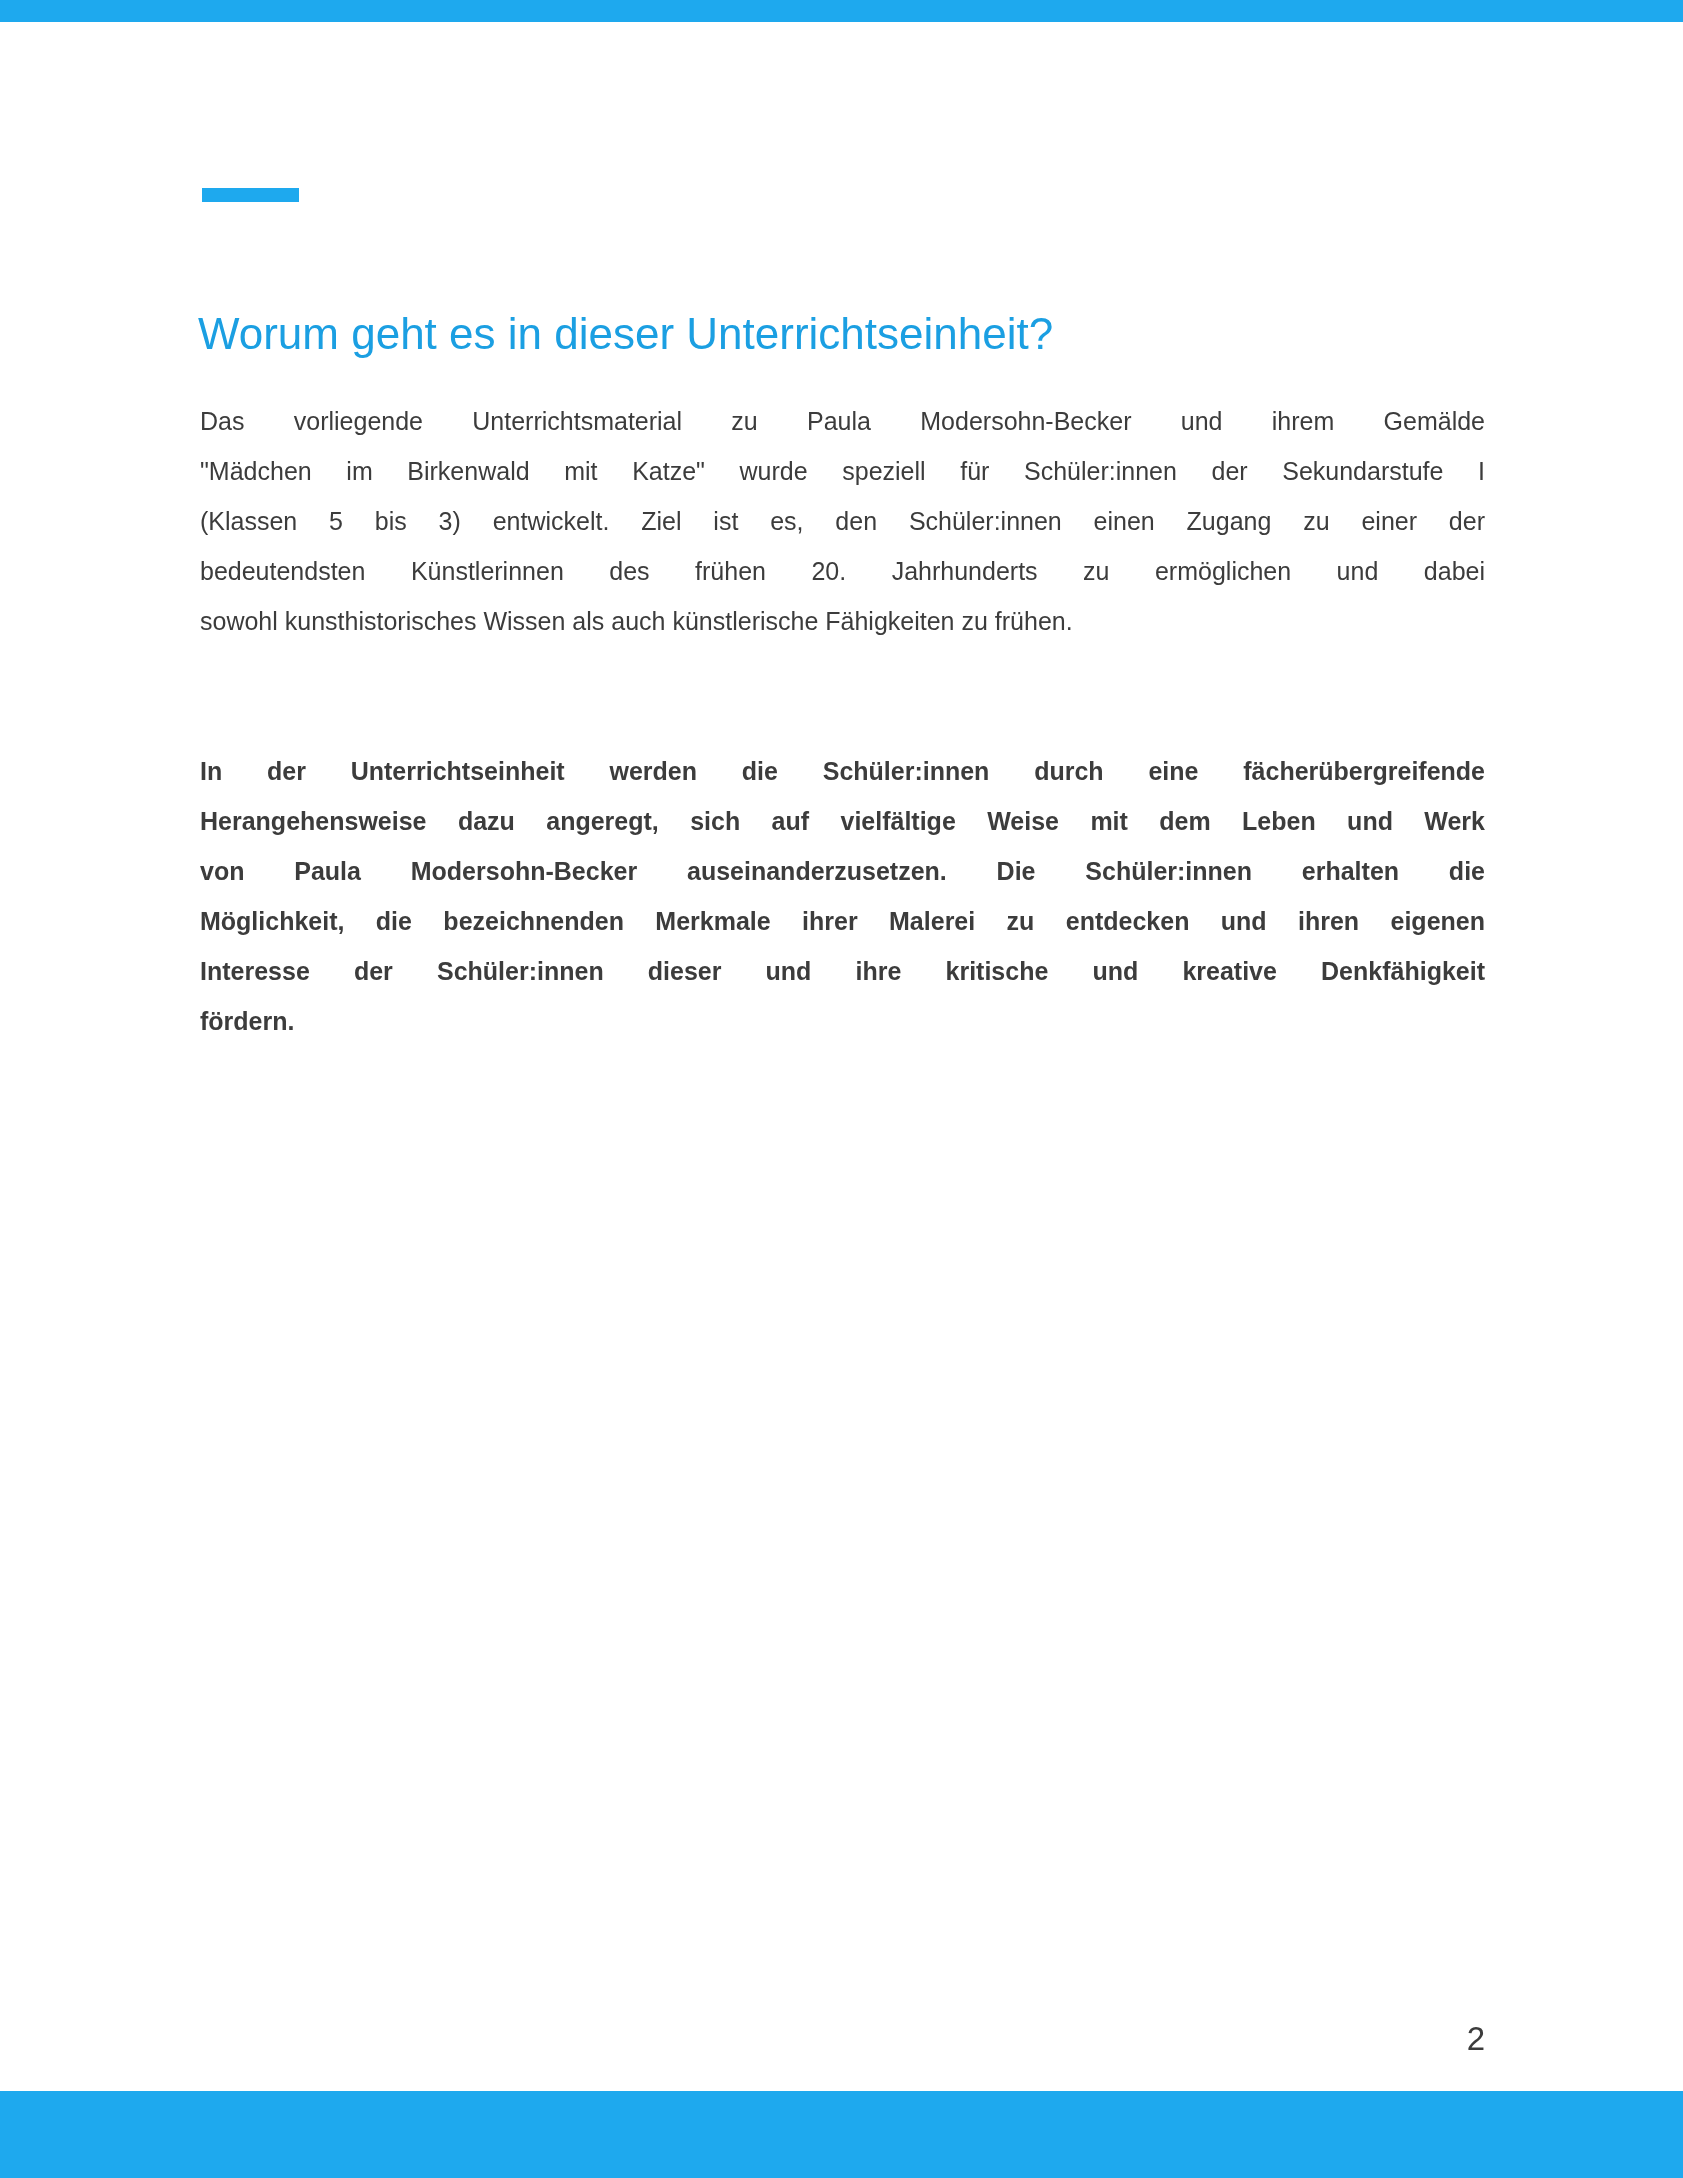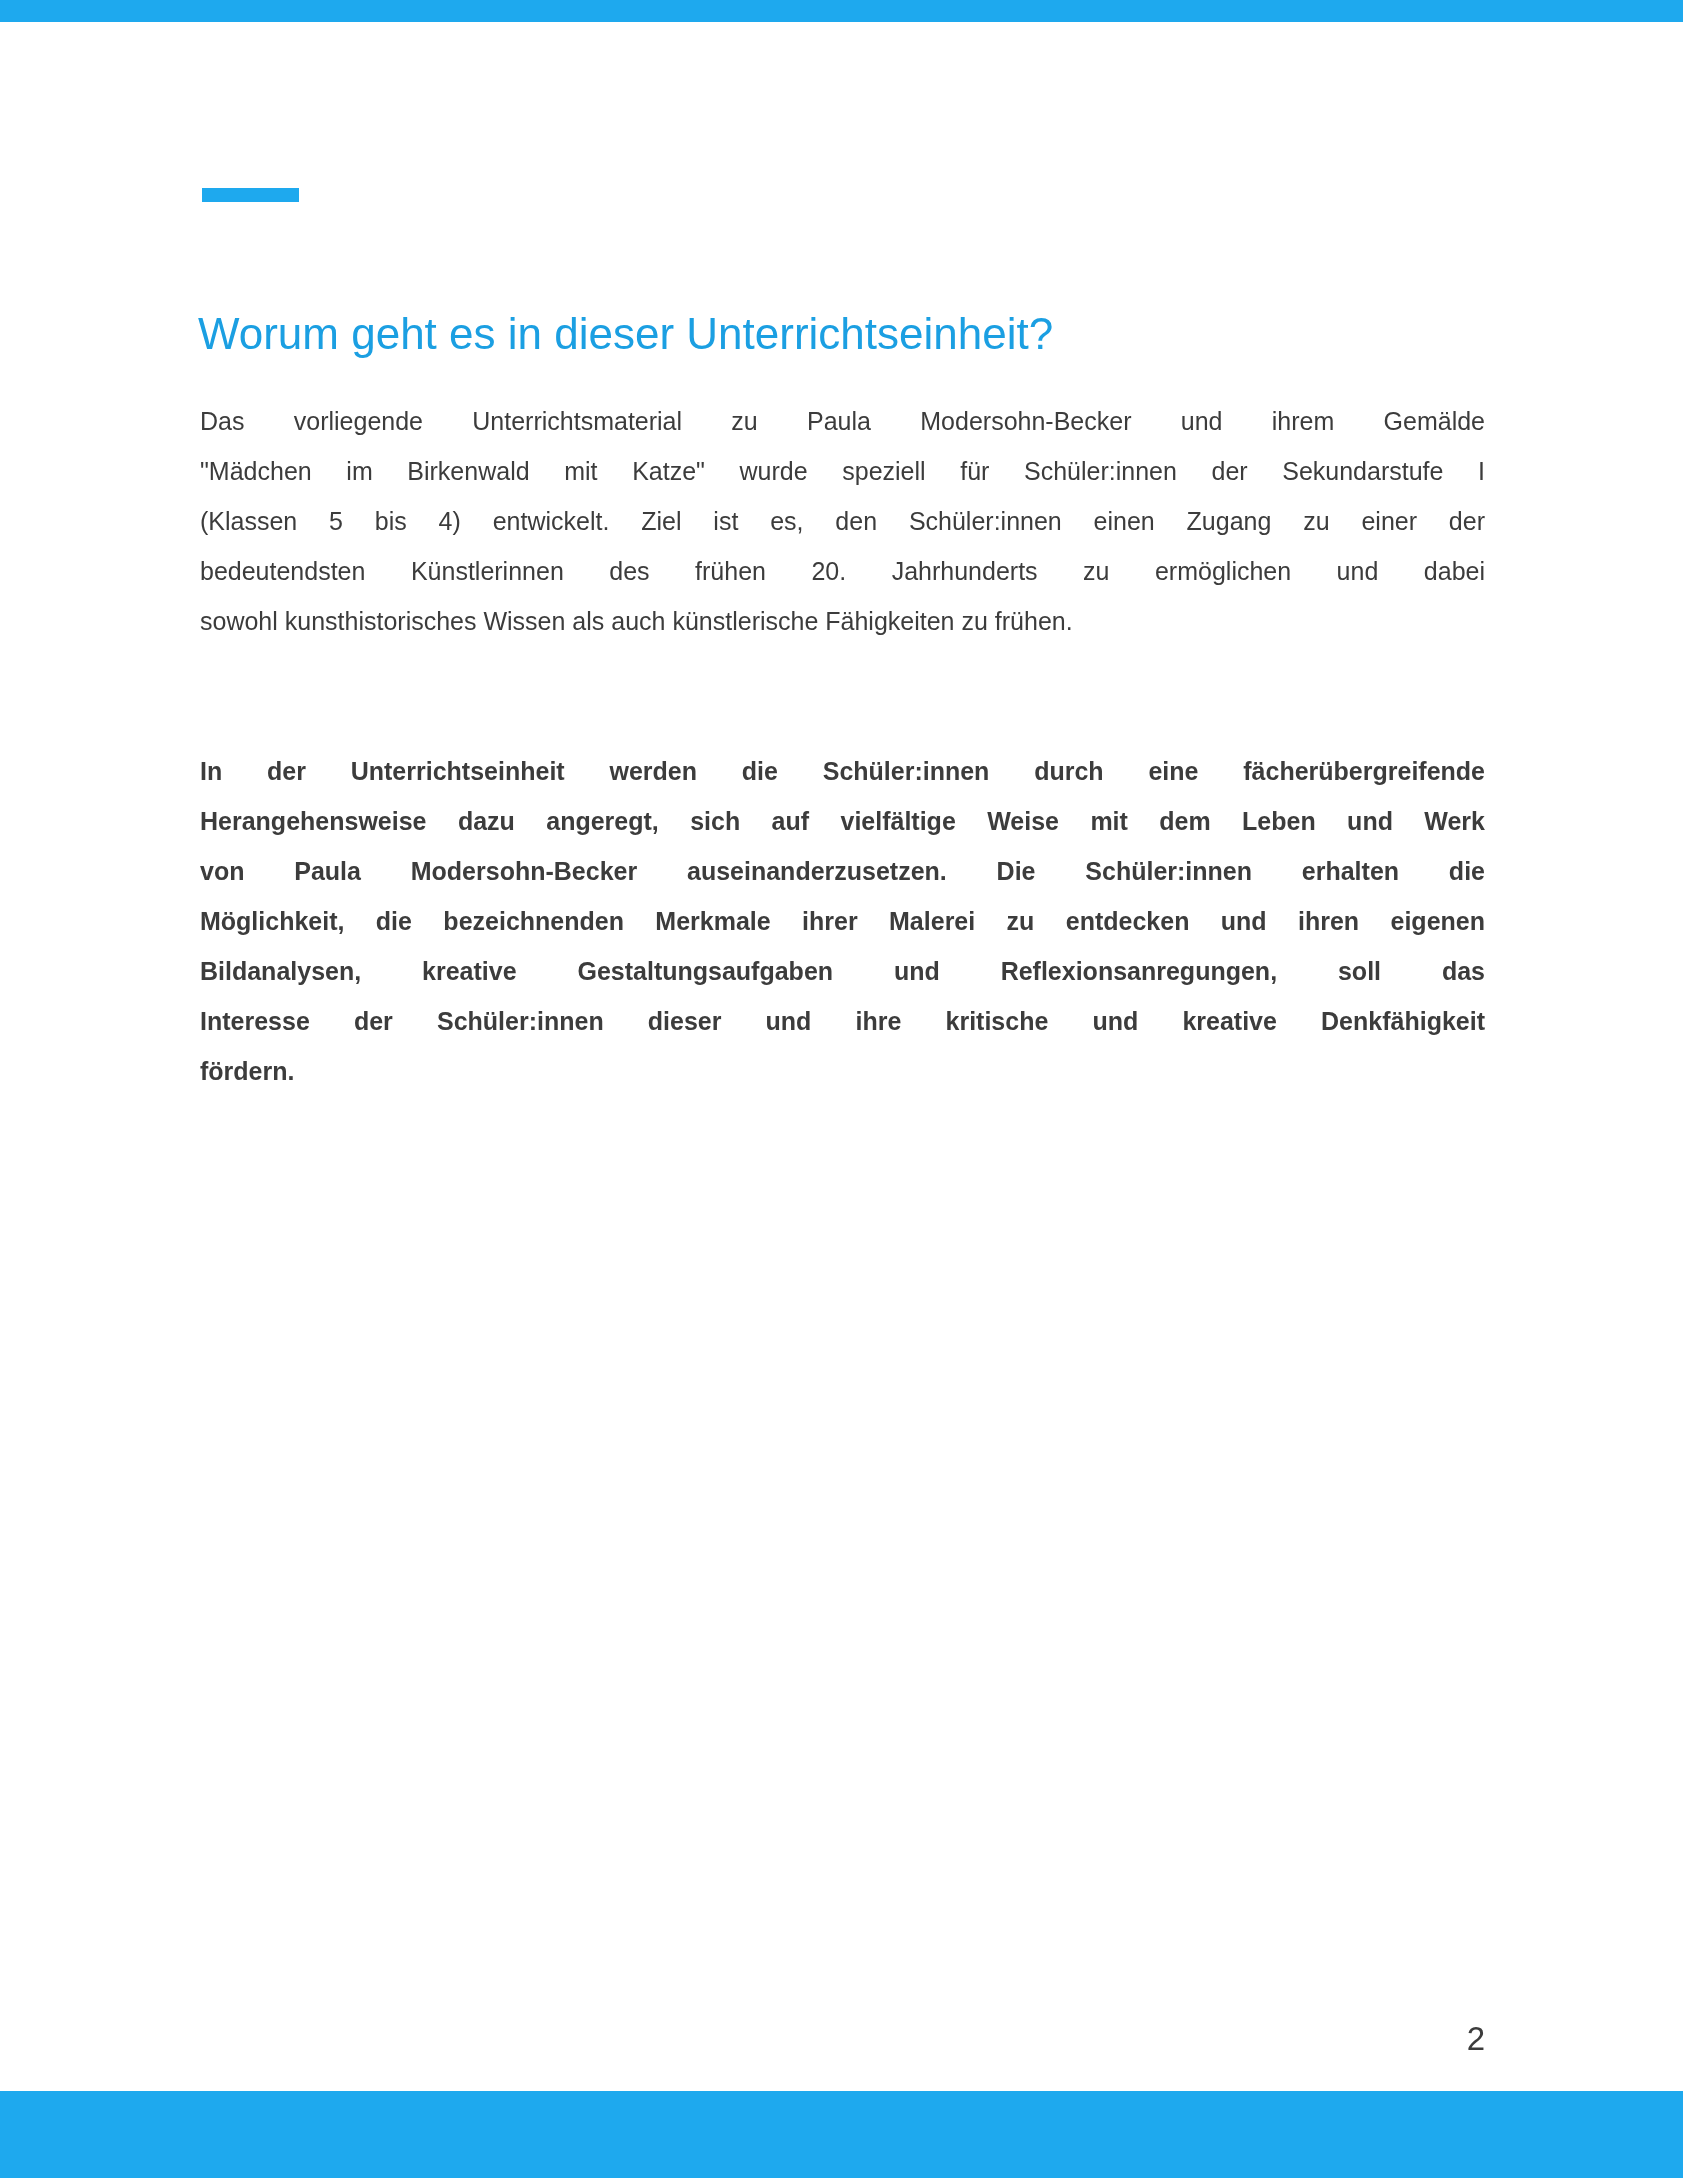--- a/index.html
+++ b/index.html
@@ -66,29 +66,28 @@
 </head>
 <body>
 
 <div class="page">
   <div class="top-bar"></div>
   <div class="accent-rect"></div>
   <h1 class="heading">Worum geht es in dieser Unterrichtseinheit?</h1>
   <div class="para para1">
       <div class="line">Das vorliegende Unterrichtsmaterial zu Paula Modersohn-Becker und ihrem Gemälde</div>
       <div class="line">"Mädchen im Birkenwald mit Katze" wurde speziell für Schüler:innen der Sekundarstufe I</div>
-      <div class="line">(Klassen 5 bis 4) entwickelt. Ziel ist es, den Schüler:innen einen Zugang zu einer der</div>
+      <div class="line">(Klassen 5 bis 3) entwickelt. Ziel ist es, den Schüler:innen einen Zugang zu einer der</div>
       <div class="line">bedeutendsten Künstlerinnen des frühen 20. Jahrhunderts zu ermöglichen und dabei</div>
       <div class="line last">sowohl kunsthistorisches Wissen als auch künstlerische Fähigkeiten zu frühen.</div>
     </div>
   <div class="para para2">
       <div class="line">In der Unterrichtseinheit werden die Schüler:innen durch eine fächerübergreifende</div>
       <div class="line">Herangehensweise dazu angeregt, sich auf vielfältige Weise mit dem Leben und Werk</div>
       <div class="line">von Paula Modersohn-Becker auseinanderzusetzen. Die Schüler:innen erhalten die</div>
       <div class="line">Möglichkeit, die bezeichnenden Merkmale ihrer Malerei zu entdecken und ihren eigenen</div>
-      <div class="line">Bildanalysen, kreative Gestaltungsaufgaben und Reflexionsanregungen, soll das</div>
       <div class="line">Interesse der Schüler:innen dieser und ihre kritische und kreative Denkfähigkeit</div>
       <div class="line last">fördern.</div>
     </div>
   <div class="page-number">2</div>
   <div class="bottom-bar"></div>
 </div>
 
 
 </body></html>

